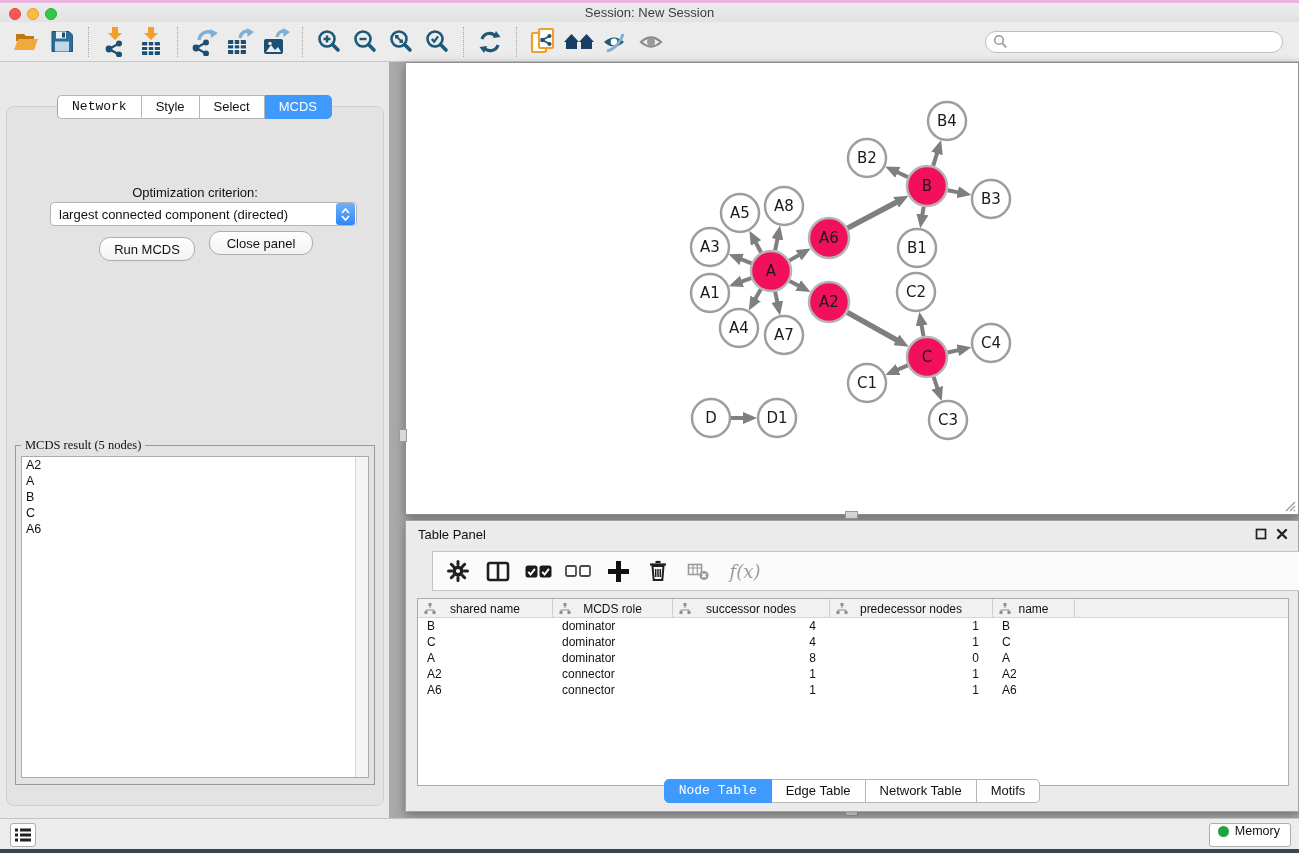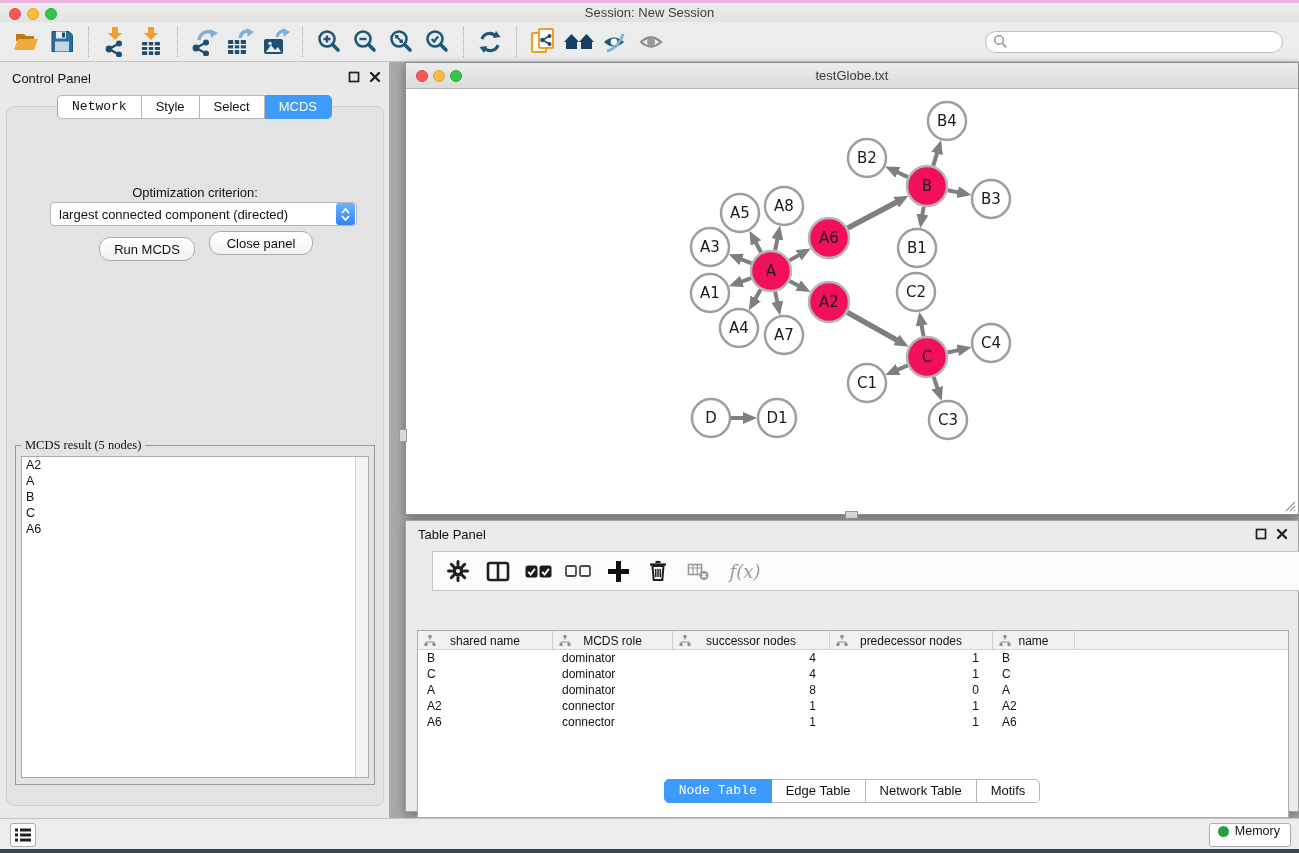--- a/index.html
+++ b/index.html
@@ -75,21 +75,21 @@
 
   
   #table-panel { left:405px; top:520px; width:894px; height:292px; background:#EBEBEB; border:1px solid #A3A3A3;
                  box-shadow:0 3px 10px rgba(0,0,0,.35); }
   #tp-title { position:absolute; left:12px; top:6px; font-size:13px; color:#111; }
   #table-panel .win-btns { right:10px; top:7px; }
   #tp-toolbar { position:absolute; left:26px; top:30px; width:872px; height:40px; background:#FBFBFB;
                 border:1px solid #C4C4C4; display:flex; align-items:center; padding-left:8px; gap:6px; }
   .tpb { width:34px; height:32px; display:flex; align-items:center; justify-content:center; cursor:pointer; }
   #fx-label { font-family:"DejaVu Serif", serif; font-style:italic; font-size:18px; color:#9a9a9a; }
-  #tbl-container { position:absolute; left:11px; top:77px; width:872px; height:188px; background:#fff; border:1px solid #ABABAB; overflow:hidden;margin-top:32px; }
+  #tbl-container { position:absolute; left:11px; top:77px; width:872px; height:188px; background:#fff; border:1px solid #ABABAB; overflow:hidden; }
   #tbl-head { display:flex; height:19px; background:#F1F1F1; border-bottom:1px solid #D6D6D6; }
   .th { position:relative; height:19px; border-right:1px solid #D0D0D0; display:flex; align-items:center; justify-content:center; }
   .th svg { position:absolute; left:6px; top:4px; }
   .thl { font-size:12px; color:#111; }
   .tr { display:flex; height:16px; }
   .td { font-size:12px; color:#111; line-height:16px; white-space:nowrap; overflow:hidden; }
   .td.l { text-align:left; padding-left:9px; }
   .td.r { text-align:right; padding-right:14px; }
   #tbl-tabs { position:absolute; left:0; bottom:8px; width:100%; display:flex; justify-content:center; }
 
@@ -251,31 +251,20 @@
   <div id="search-box">
     <svg width="15" height="15" viewBox="0 0 15 15">
       <circle cx="6" cy="6" r="4.3" stroke="#9a9a9a" stroke-width="1.6" fill="none"></circle>
       <path d="M9.3 9.3L13.3 13.3" stroke="#9a9a9a" stroke-width="1.8"></path>
       </svg>
     <input type="text" style="">
   </div>
 </div>
 
 <div id="control-panel" class="abs">
-  <div id="cp-header">
-    <span id="cp-title">Control Panel</span>
-    <span class="win-btns">
-      <svg width="12" height="12" viewBox="0 0 12 12">
-        <rect x="1.5" y="1.5" width="9" height="9" fill="none" stroke="#222" stroke-width="1.7"></rect>
-        </svg>
-      <svg width="12" height="12" viewBox="0 0 12 12">
-        <path d="M2 2l8 8M10 2l-8 8" stroke="#222" stroke-width="2.4" stroke-linecap="round"></path>
-        </svg>
-    </span>
-  </div>
   <div id="cp-inner">
     <div id="criterion-select">
       <span class="val">largest connected component (directed)</span>
       <span class="stepper">
         <svg width="9" height="6" viewBox="0 0 9 6">
             <path d="M1 5l3.5-4L8 5" stroke="#fff" stroke-width="1.7" fill="none"></path>
           </svg>
         <svg width="9" height="6" viewBox="0 0 9 6">
             <path d="M1 1l3.5 4L8 1" stroke="#fff" stroke-width="1.7" fill="none"></path>
           </svg>
@@ -302,26 +291,20 @@
       <div class="segbar" id="cp-segbar">
         <div class="seg">Network</div>
         <div class="seg">Style</div>
         <div class="seg">Select</div>
         <div class="seg active">MCDS</div>
       </div>
     </div>
 </div>
 
 <div id="net-window" class="abs">
-  <div id="net-titlebar">
-    <span id="nt-close" class="tl" style="background:#FC5753;border:1px solid #DF4744;"></span>
-    <span id="nt-min" class="tl" style="background:#FDBC40;border:1px solid #DE9F34;"></span>
-    <span id="nt-max" class="tl" style="background:#33C748;border:1px solid #27AA35;"></span>
-    <div class="title">testGlobe.txt</div>
-  </div>
   <svg id="graph-svg" width="892" height="425" viewBox="0 0 892 425">
       <defs>
         <marker id="arr" viewBox="0 0 14 12" refX="2" refY="6" markerWidth="14" markerHeight="12" orient="auto" markerUnits="userSpaceOnUse">
           <path d="M0 0L14 6 0 12z" fill="#7F7F7F"></path>
         </marker>
       </defs>
       <line x1="355.10107730506843" y1="163.47943495786996" x2="349.08407267799095" y2="152.22181339753146" stroke="#7F7F7F" stroke-width="4" marker-end="url(#arr)"></line>
       <line x1="369.11843883790186" y1="161.4078058104907" x2="371.72428367557814" y2="148.37858162210944" stroke="#7F7F7F" stroke-width="4" marker-end="url(#arr)"></line>
       <line x1="345.4581150143549" y1="174.31138951384457" x2="333.77811045431633" y2="169.71597788366543" stroke="#7F7F7F" stroke-width="4" marker-end="url(#arr)"></line>
       <line x1="345.2454960056743" y1="189.1245752110683" x2="334.1021013246868" y2="193.14350444027687" stroke="#7F7F7F" stroke-width="4" marker-end="url(#arr)"></line>

